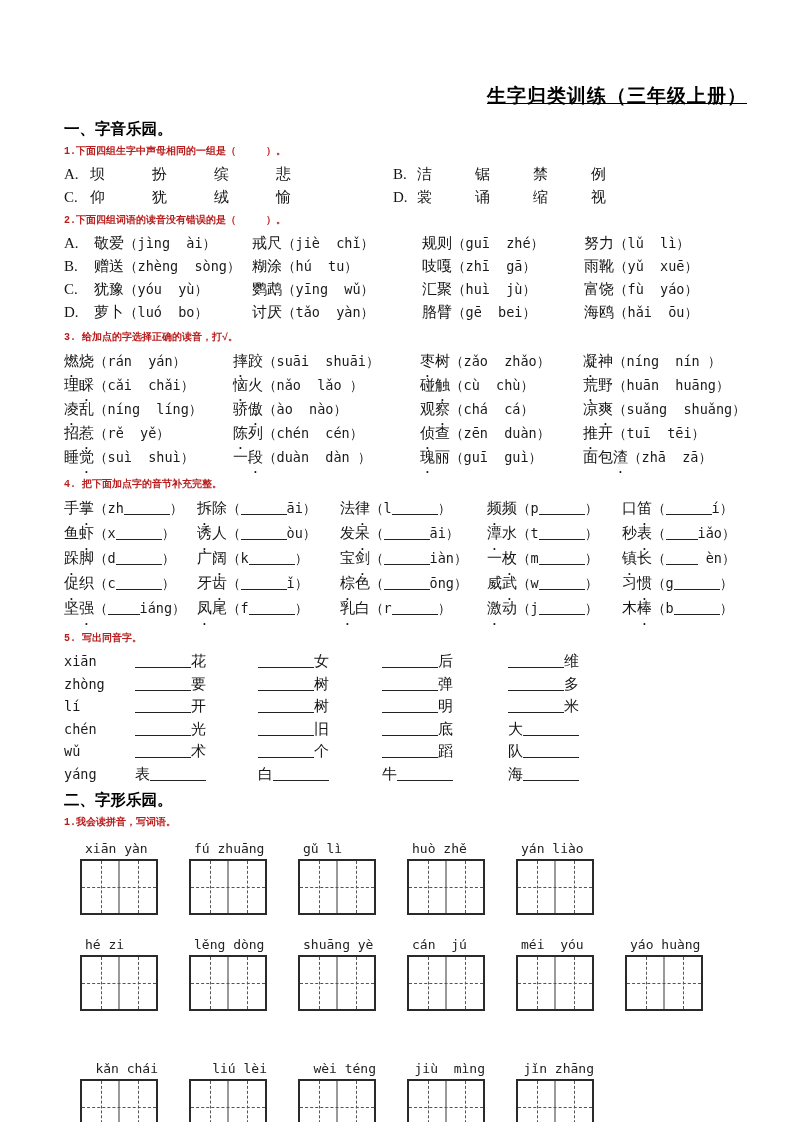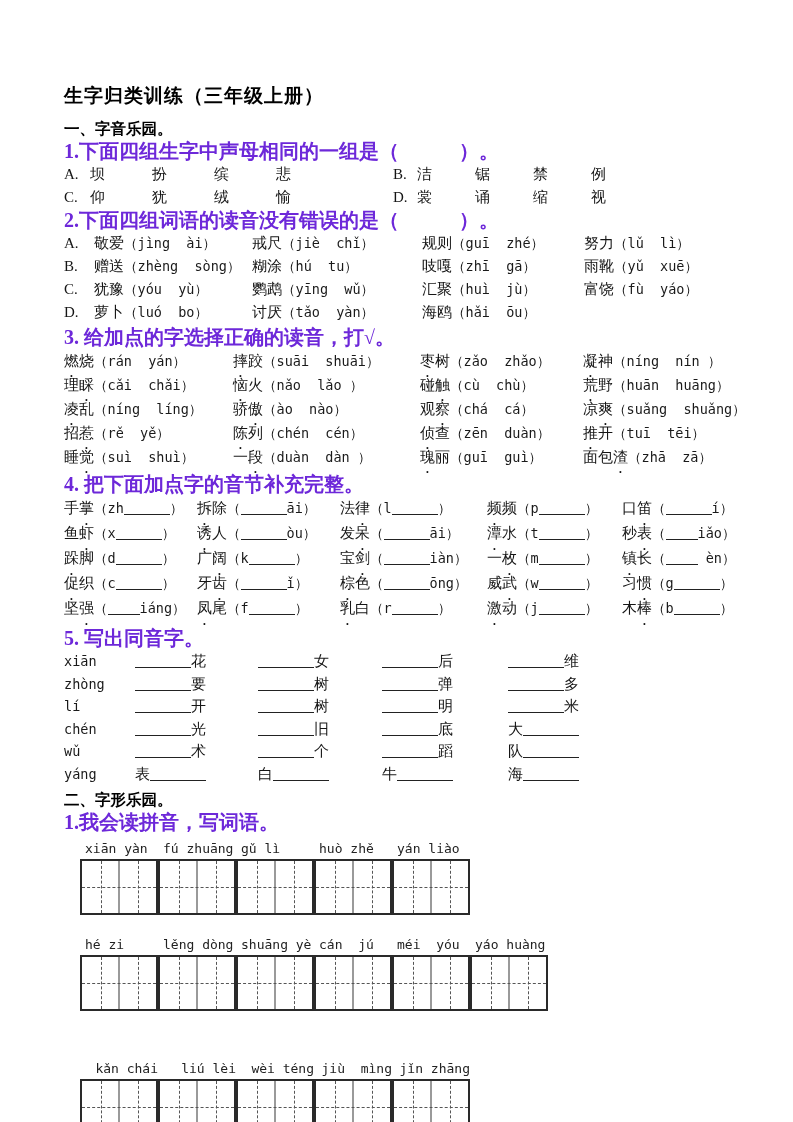--- a/index.html
+++ b/index.html
@@ -2,50 +2,50 @@
 <html><head>
 <meta charset="utf-8">
 <style>
   html,body { margin:0; padding:0; background:#ffffff; }
   .page {
     position:relative; width:793px; height:1122px; margin:0 auto; background:#fff;
     box-sizing:border-box; padding:84px 46px 0 64px; overflow:hidden;
     font-family:"Liberation Serif","DejaVu Serif",serif; font-size:15px; color:#151515;
   }
   .title {
-    text-align:left; font-family:"Liberation Sans","DejaVu Sans",sans-serif;
+    text-align:right; font-family:"Liberation Sans","DejaVu Sans",sans-serif;
     font-weight:bold; font-size:19px; letter-spacing:1px; line-height:24px;
-    margin:0 0 10px 0; color:#000;
+    margin:0 0 10px 0; color:#000;text-decoration:underline;
   }
   .sec {
     font-family:"Liberation Sans","DejaVu Sans",sans-serif; font-weight:bold;
     font-size:15.5px; line-height:22px; color:#000;
   }
   .prompt {
-    font-family:Liberation Serif, serif; font-weight:bold;
-    font-size:20px; line-height:23px; color:#6d28d9;
+    font-family:Liberation Mono, monospace; font-weight:bold;
+    font-size:10px; line-height:23px; color:#b91c1c;
   }
   .py, .py4 { font-family:"DejaVu Sans Mono","Liberation Mono",monospace; font-size:13.5px; white-space:pre; color:#1a1a1a; }
   .zi { display:inline-block; }
   .dt { position:relative; }
   .dt::after {
     content:"\2022"; position:absolute; left:50%; bottom:-8px; transform:translateX(-50%);
     font-size:8px; line-height:8px; color:#111;
   }
   .optrow { display:grid; grid-template-columns:26px 62px 62px 62px 117px 24px 58px 58px 58px 1fr; line-height:23px; }
   .q2row  { display:grid; grid-template-columns:30px 158px 170px 162px 1fr; line-height:23px; }
   .q3row  { display:grid; grid-template-columns:169px 187px 163px 1fr; line-height:24px; }
   .q4row  { display:grid; grid-template-columns:133px 143px 147px 135px 1fr; line-height:25px; }
   .q5row  { display:grid; grid-template-columns:71px 123px 124px 126px 1fr; line-height:22.5px; }
   .bl  { display:inline-block; width:46px; height:0.85em; border-bottom:1px solid #222; margin-bottom:-2px; }
   .bl.s { width:32px; }
   .bl5 { display:inline-block; width:56px; height:0.85em; border-bottom:1px solid #222; margin-bottom:-2px; }
   .mt2 { margin-top:2px; } .mt4 { margin-top:4px; } .mt6 { margin-top:6px; }
   .gridwrap { margin-left:16px; }
-  .grow { display:flex; }
+  .grow { display:flex; gap:31px; }
   .m1 { margin-top:7px; } .m2 { margin-top:22px; } .m3 { margin-top:50px;text-align:right; }
   .gitem { width:78px; flex:0 0 78px; }
   .glabel { font-family:"DejaVu Sans Mono","Liberation Mono",monospace; font-size:13px; white-space:pre; color:#222; padding-left:5px; margin-bottom:3px; line-height:15px; }
   .gbox { position:relative; height:56px; border:2px solid #2a2a2a; box-sizing:border-box; background:#fff; }
   .gv  { position:absolute; top:0; bottom:0; left:50%; width:2px; margin-left:-1px; background:#9a9a9a; }
   .gd1 { position:absolute; top:0; bottom:0; left:25%; border-left:1px dashed #555; }
   .gd2 { position:absolute; top:0; bottom:0; left:75%; border-left:1px dashed #555; }
   .gh  { position:absolute; left:0; right:0; top:50%; border-top:1px dashed #555; }
 </style>
 </head>
@@ -102,20 +102,21 @@
     <span>C.</span>
     <span><span>犹豫</span><span class="py">（yóu  yù）</span></span>
     <span><span>鹦鹉</span><span class="py">（yīng  wǔ）</span></span>
     <span><span>汇聚</span><span class="py">（huì  jù）</span></span>
     <span><span>富饶</span><span class="py">（fù  yáo）</span></span>
   </div>
   <div class="q2row">
     <span>D.</span>
     <span><span>萝卜</span><span class="py">（luó  bo）</span></span>
     <span><span>讨厌</span><span class="py">（tǎo  yàn）</span></span>
+    <span><span>胳臂</span><span class="py">（gē  bei）</span></span>
     <span><span>海鸥</span><span class="py">（hǎi  ōu）</span></span>
   </div>
 
   <div class="prompt mt2">3. 给加点的字选择正确的读音，打√。</div>
   <div class="q3row">
     <span><span class="zi dt">燃</span><span class="zi">烧</span><span class="py">（rán  yán）</span></span>
     <span><span class="zi dt">摔</span><span class="zi">跤</span><span class="py">（suāi  shuāi）</span></span>
     <span><span class="zi dt">枣</span><span class="zi">树</span><span class="py">（zǎo  zhǎo）</span></span>
     <span><span class="zi dt">凝</span><span class="zi">神</span><span class="py">（níng  nín ）</span></span>
   </div>

